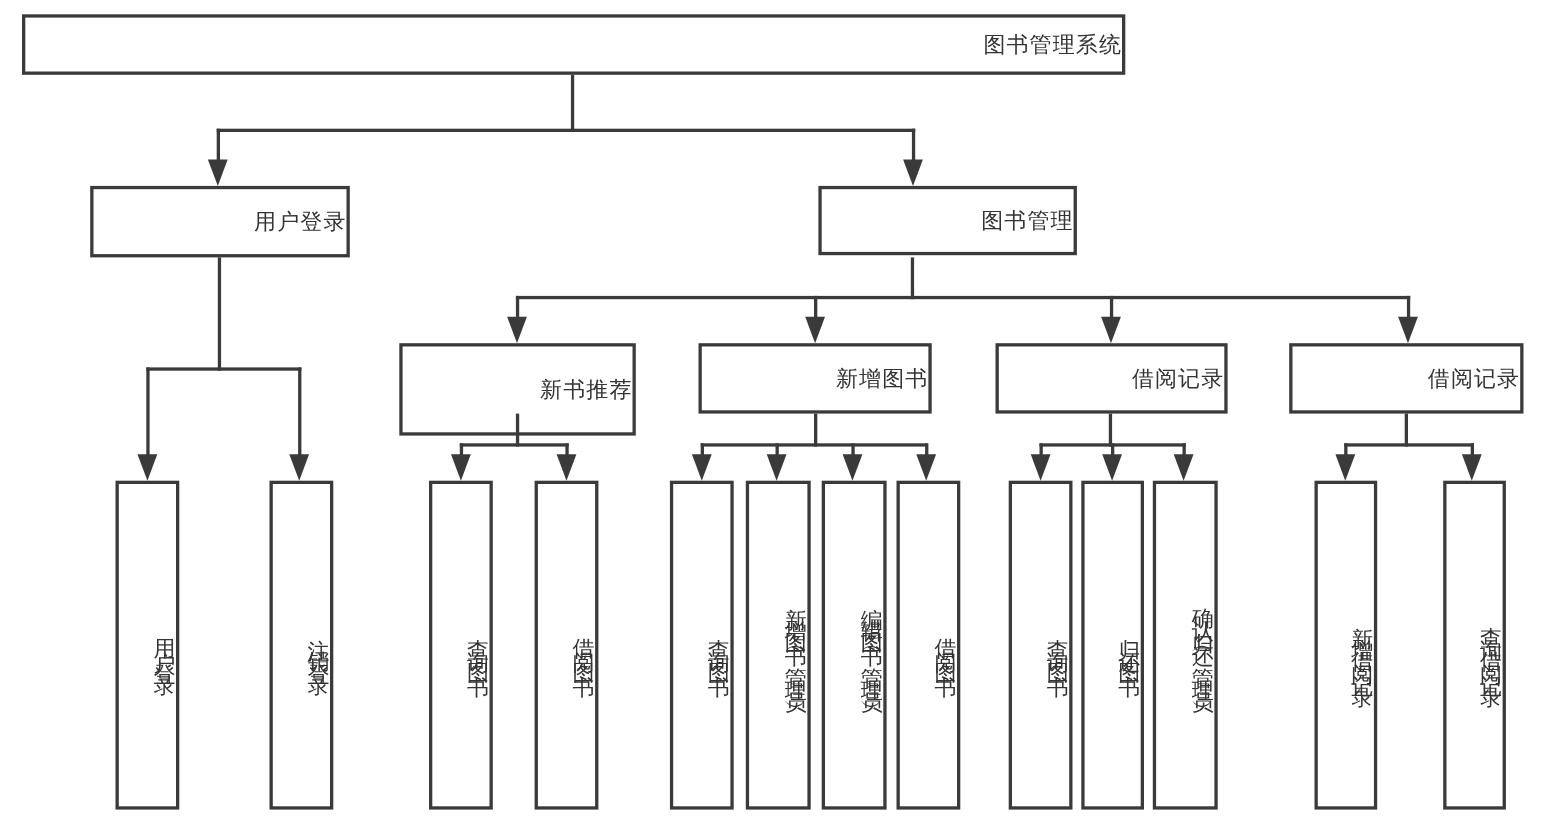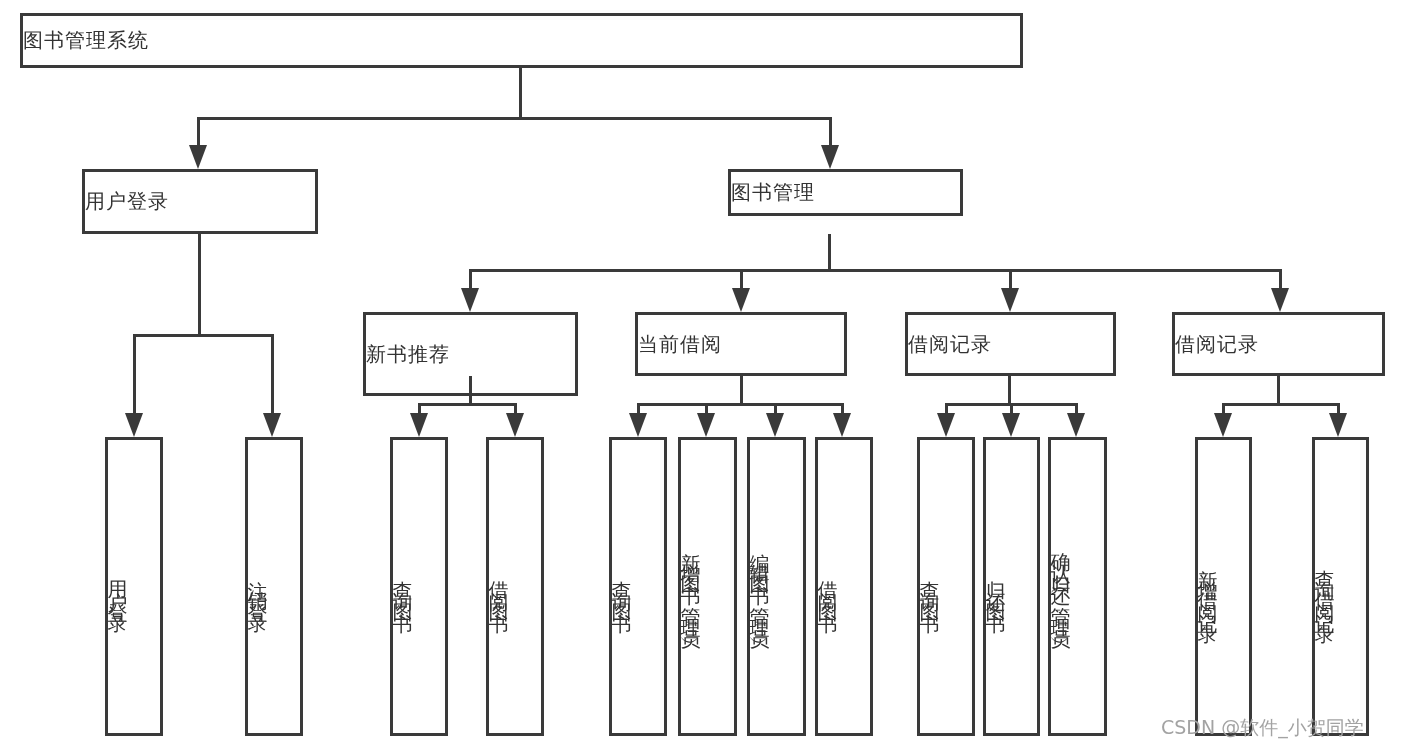--- a/index.html
+++ b/index.html
@@ -14,21 +14,21 @@
   .canvas{
     position:relative;
     width:1405px;height:747px;
     background:var(--bg);
     overflow:hidden;
   }
   .node{
     position:absolute;
     border:3px solid var(--line);
     background:var(--bg);
-    display:flex;align-items:center;justify-content:flex-start;
+    display:flex;align-items:center;justify-content:flex-end;
     color:var(--text);
   }
   .node .lbl{
     font-size:20px;
     color:var(--text);
     letter-spacing:1px;
     white-space:nowrap;
   }
   .node.vert .lbl{
     writing-mode:vertical-rl;
@@ -58,29 +58,29 @@
 
 <div class="canvas">
 
   <div class="node" style="left:20px;top:13px;width:1003px;height:55px;">
     <span class="lbl">图书管理系统</span>
   </div>
 
   <div class="node" style="left:82px;top:169px;width:236px;height:65px;">
     <span class="lbl">用户登录</span>
   </div>
-  <div class="node" style="left:728px;top:169px;width:235px;height:47px;">
+  <div class="node" style="left:744px;top:169px;width:235px;height:63px;">
     <span class="lbl">图书管理</span>
   </div>
 
   <div class="node" style="left:363px;top:312px;width:215px;height:84px;">
     <span class="lbl">新书推荐</span>
   </div>
   <div class="node" style="left:635px;top:312px;width:212px;height:64px;">
-    <span class="lbl">当前借阅</span>
+    <span class="lbl">新增图书</span>
   </div>
   <div class="node" style="left:905px;top:312px;width:211px;height:64px;">
     <span class="lbl">借阅记录</span>
   </div>
   <div class="node" style="left:1172px;top:312px;width:213px;height:64px;">
     <span class="lbl">借阅记录</span>
   </div>
 
   <div class="node vert" style="left:105px;top:437px;width:58px;height:299px;">
     <span class="lbl">用户登录</span>
@@ -178,15 +178,14 @@
   <div class="vline" style="left:1075px;top:403px;height:12px;"></div>
   <div class="ahead" style="left:1067px;top:413px;"></div>
 
   <div class="vline" style="left:1277px;top:376px;height:30px;"></div>
   <div class="hline" style="left:1222px;top:403px;width:118px;"></div>
   <div class="vline" style="left:1222px;top:403px;height:12px;"></div>
   <div class="ahead" style="left:1214px;top:413px;"></div>
   <div class="vline" style="left:1337px;top:403px;height:12px;"></div>
   <div class="ahead" style="left:1329px;top:413px;"></div>
 
-  <div class="watermark" style="left:1161px;top:715px;">CSDN @软件_小贺同学</div>
 
 </div>
 
 </body></html>

